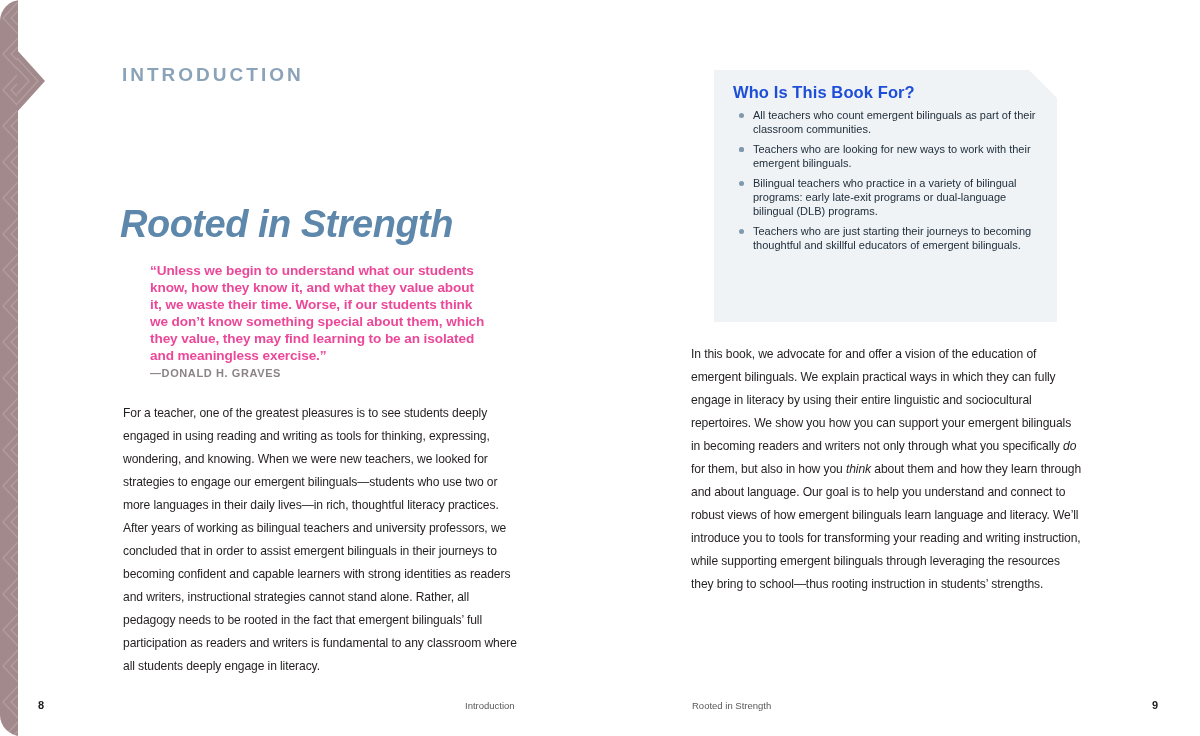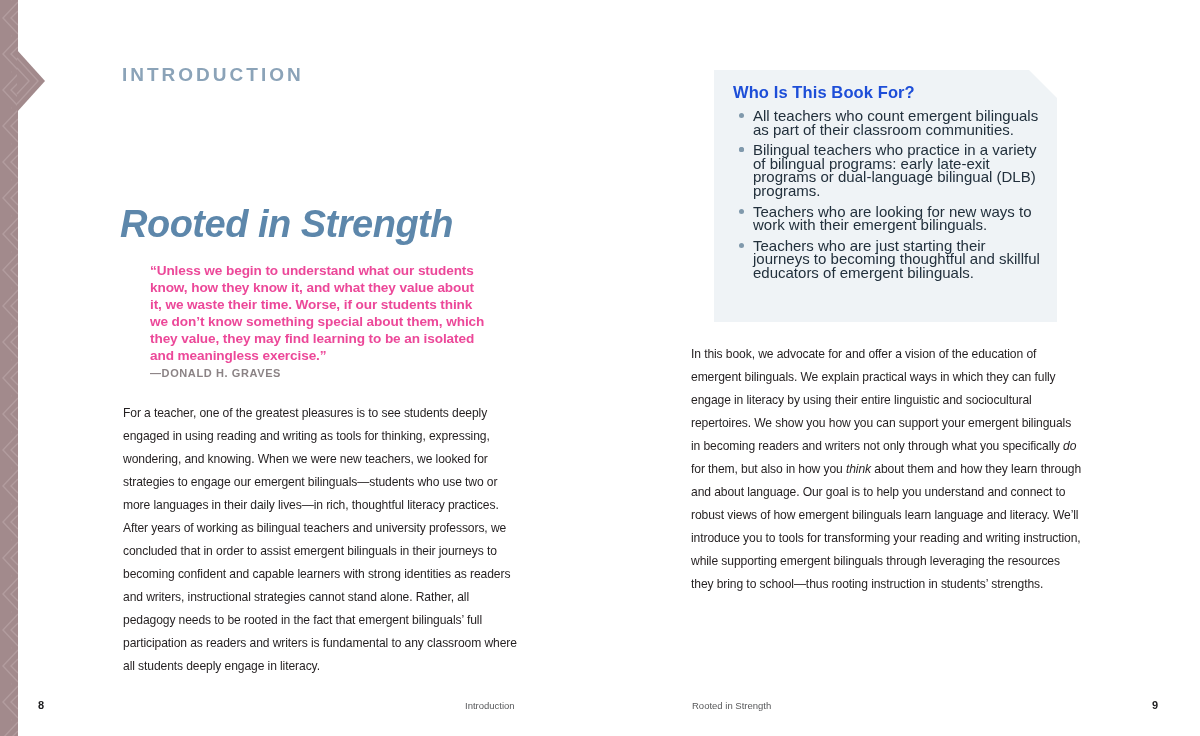--- a/index.html
+++ b/index.html
@@ -1,18 +1,18 @@
 <!DOCTYPE html>
 <html><head>
 <meta charset="utf-8">
 <style>
   html,body{margin:0;padding:0;background:#ffffff;}
   .spread{
     position:relative;width:1200px;height:736px;background:#ffffff;overflow:hidden;
-    font-family:"Liberation Sans",sans-serif;color:#231f20;
+    font-family:"Liberation Sans",sans-serif;color:#231f20;border-radius:21px;
   }
   
   .edge-deco{position:absolute;left:0;top:0;}
   
   .kicker{
     position:absolute;left:122px;top:64px;
     font-size:19px;font-weight:800;letter-spacing:3px;color:#8ba3b8;
   }
   .title{
     position:absolute;left:120px;top:203px;margin:0;
@@ -38,21 +38,21 @@
     background:#eff3f6;box-sizing:border-box;padding:13px 14px 14px 17px;
     -webkit-clip-path:polygon(0 0,315px 0,100% 28px,100% 100%,0 100%);
     clip-path:polygon(0 0,315px 0,100% 28px,100% 100%,0 100%);
   }
   .infobox h2{
     margin:0 0 7px 2px;font-size:16.5px;font-weight:bold;color:#1d4ed8;letter-spacing:0.1px;
   }
   .infobox ul{list-style:none;margin:0;padding:0 0 0 8px;}
   .infobox li{
     position:relative;padding-left:14px;margin-bottom:7px;
-    font-size:15px;line-height:13.6px;color:#22303c;
+    font-size:11px;line-height:13.6px;color:#22303c;
   }
   .infobox li .dot{
     position:absolute;left:0;top:4px;width:5px;height:5px;border-radius:50%;background:#8099ac;
   }
   
   .folio{position:absolute;top:699px;font-size:11px;font-weight:bold;color:#1d1d1f;}
   .folio-left{left:38px;}
   .folio-right{left:1152px;}
   .running{position:absolute;top:700px;font-size:9.5px;color:#58595b;}
   .running-left{left:465px;}
@@ -87,22 +87,22 @@
     </blockquote>
     <p class="body-par body-left">For a teacher, one of the greatest pleasures is to see students deeply engaged in using reading and writing as tools for thinking, expressing, wondering, and knowing. When we were new teachers, we looked for strategies to engage our emergent bilinguals—students who use two or more languages in their daily lives—in rich, thoughtful literacy practices. After years of working as bilingual teachers and university professors, we concluded that in order to assist emergent bilinguals in their journeys to becoming confident and capable learners with strong identities as readers and writers, instructional strategies cannot stand alone. Rather, all pedagogy needs to be rooted in the fact that emergent bilinguals’ full participation as readers and writers is fundamental to any classroom where all students deeply engage in literacy.</p>
   </section>
 
   <section>
     <aside class="infobox">
       <h2>Who Is This Book For?</h2>
       <ul id="infobox-list">
           <li><span class="dot"></span><span>All teachers who count emergent bilinguals as part of their classroom communities.</span></li>
           <li><span class="dot"></span></li>
+          <li><span class="dot"></span><span>Teachers who are looking for new ways to work with their emergent bilinguals.</span></li>
           <li><span class="dot"></span><span>Bilingual teachers who practice in a variety of bilingual programs: early late-exit programs or dual-language bilingual (DLB) programs.</span></li>
-          <li><span class="dot"></span><span>Teachers who are looking for new ways to work with their emergent bilinguals.</span></li>
           <li><span class="dot"></span><span>Teachers who are just starting their journeys to becoming thoughtful and skillful educators of emergent bilinguals.</span></li>
         </ul>
     </aside>
     <p class="body-par body-right" id="right-body"><span>In this book, we advocate for and offer a vision of the education of emergent bilinguals. We explain practical ways in which they can fully engage in literacy by using their entire linguistic and sociocultural repertoires. We show you how you can support your emergent bilinguals in becoming readers and writers not only through what you specifically </span><em>do</em><span> for them, but also in how you </span><em>think</em><span> about them and how they learn through and about language. Our goal is to help you understand and connect to robust views of how emergent bilinguals learn language and literacy. We’ll introduce you to tools for transforming your reading and writing instruction, while supporting emergent bilinguals through leveraging the resources they bring to school—thus rooting instruction in students’ strengths.</span></p>
   </section>
 
   <span class="folio folio-left">8</span>
   <span class="running running-left">Introduction</span>
   <span class="running running-right">Rooted in Strength</span>
   <span class="folio folio-right">9</span>

